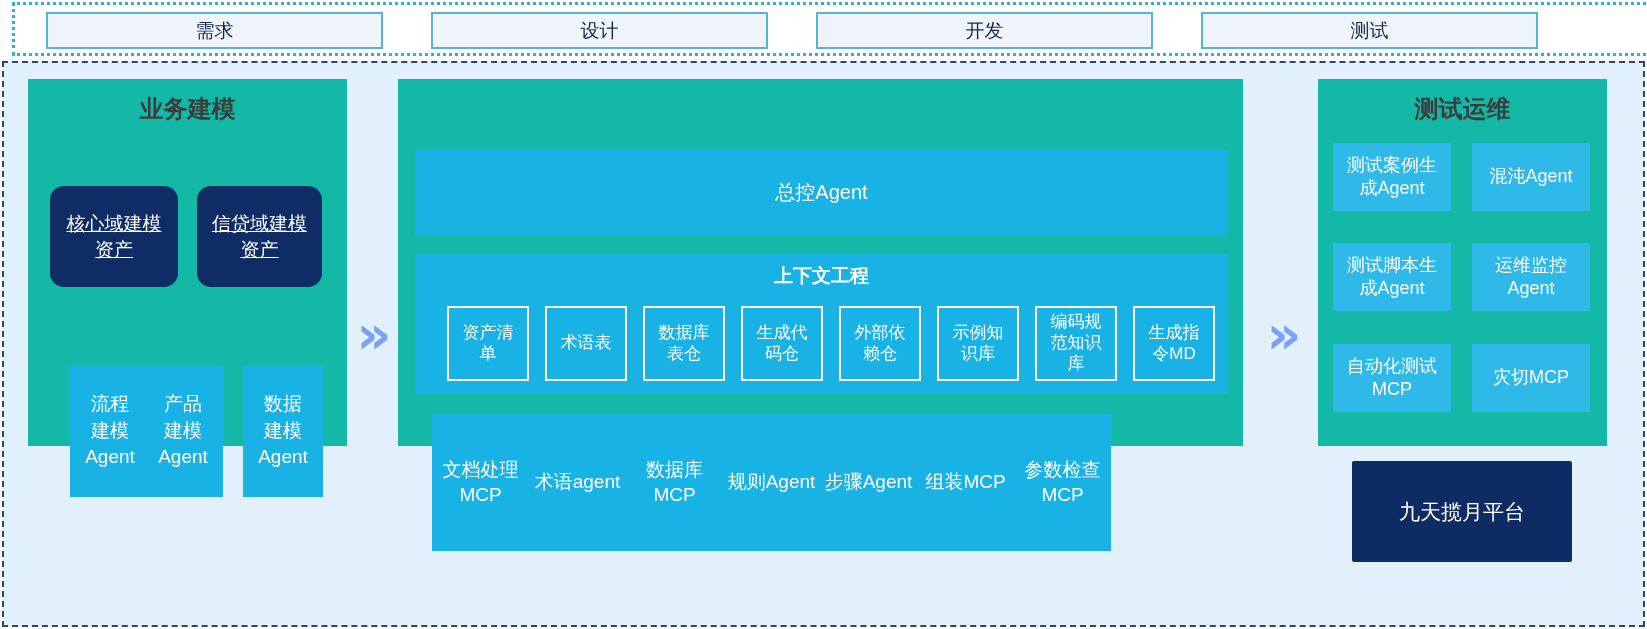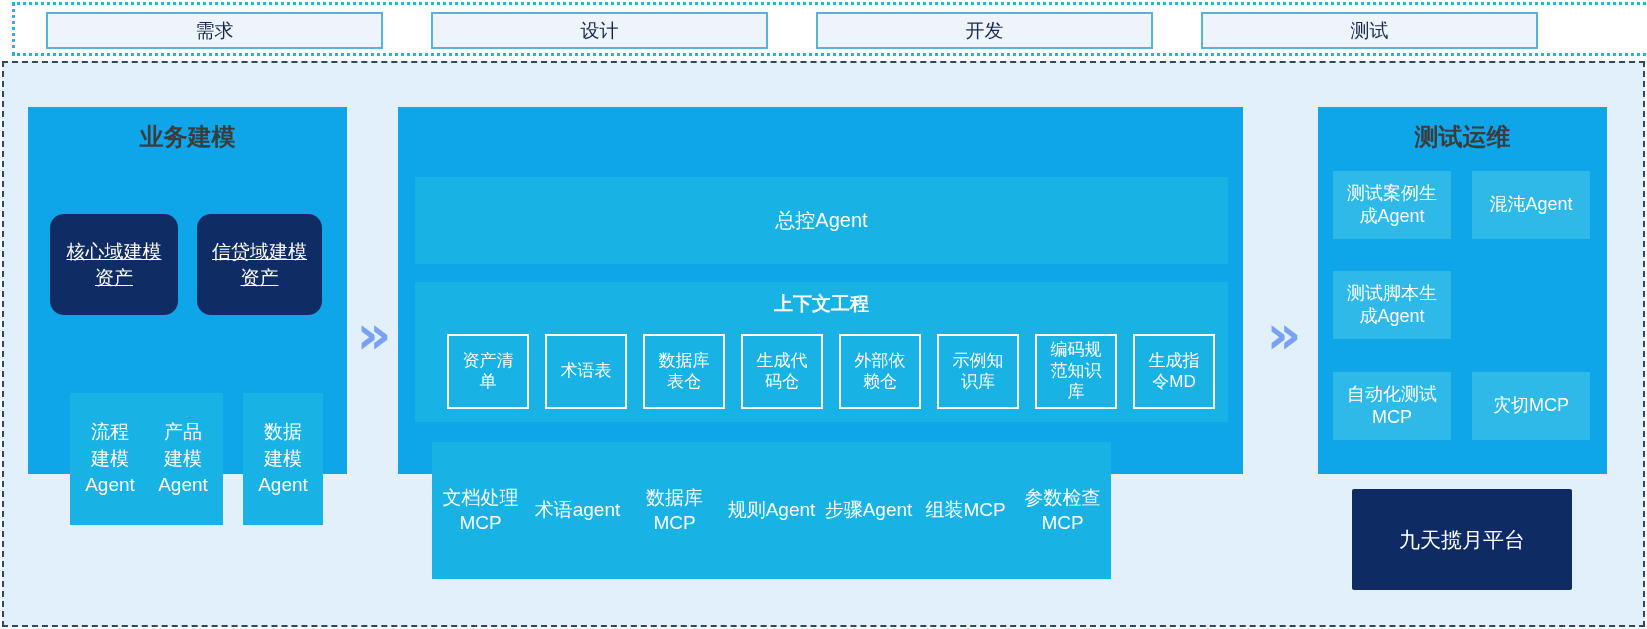--- a/index.html
+++ b/index.html
@@ -31,22 +31,22 @@
   .phase-4 { left: 1186px; }
 
   
   .main-container {
     position: absolute; left: 2px; top: 61px;
     width: 1643px; height: 566px;
     background: #e2f0fb;
     border: 2px dashed #2b4960;
   }
   .panel {
-    position: absolute; top: 44px; height: 367px;
-    background: #0ea5e9;
+    position: absolute; top: 16px; height: 367px;
+    background: #14b8a6;
   }
   .panel-left  { left: 24px;   width: 319px; }
   .panel-mid   { left: 394px;  width: 845px; }
   .panel-right { left: 1314px; width: 289px; }
   .panel-title {
     text-align: center; padding-top: 14px;
     font-size: 24px; font-weight: bold; color: #3c3c3c;
   }
 
   
@@ -192,18 +192,19 @@
     </div>
   </div>
 
   <div class="arrow arrow-2">»</div>
 
   <div class="panel panel-right">
     <div class="panel-title">测试运维</div>
     <div class="rt-box rt-col-1 rt-row-1">测试案例生成Agent</div>
     <div class="rt-box rt-col-2 rt-row-1">混沌Agent</div>
     <div class="rt-box rt-col-1 rt-row-2">测试脚本生成Agent</div>
+    <div class="rt-box rt-col-2 rt-row-2">运维监控Agent</div>
     <div class="rt-box rt-col-1 rt-row-3">自动化测试MCP</div>
     <div class="rt-box rt-col-2 rt-row-3">灾切MCP</div>
     <div class="platform-box">九天揽月平台</div>
   </div>
 
 </div>
 
 </body></html>

